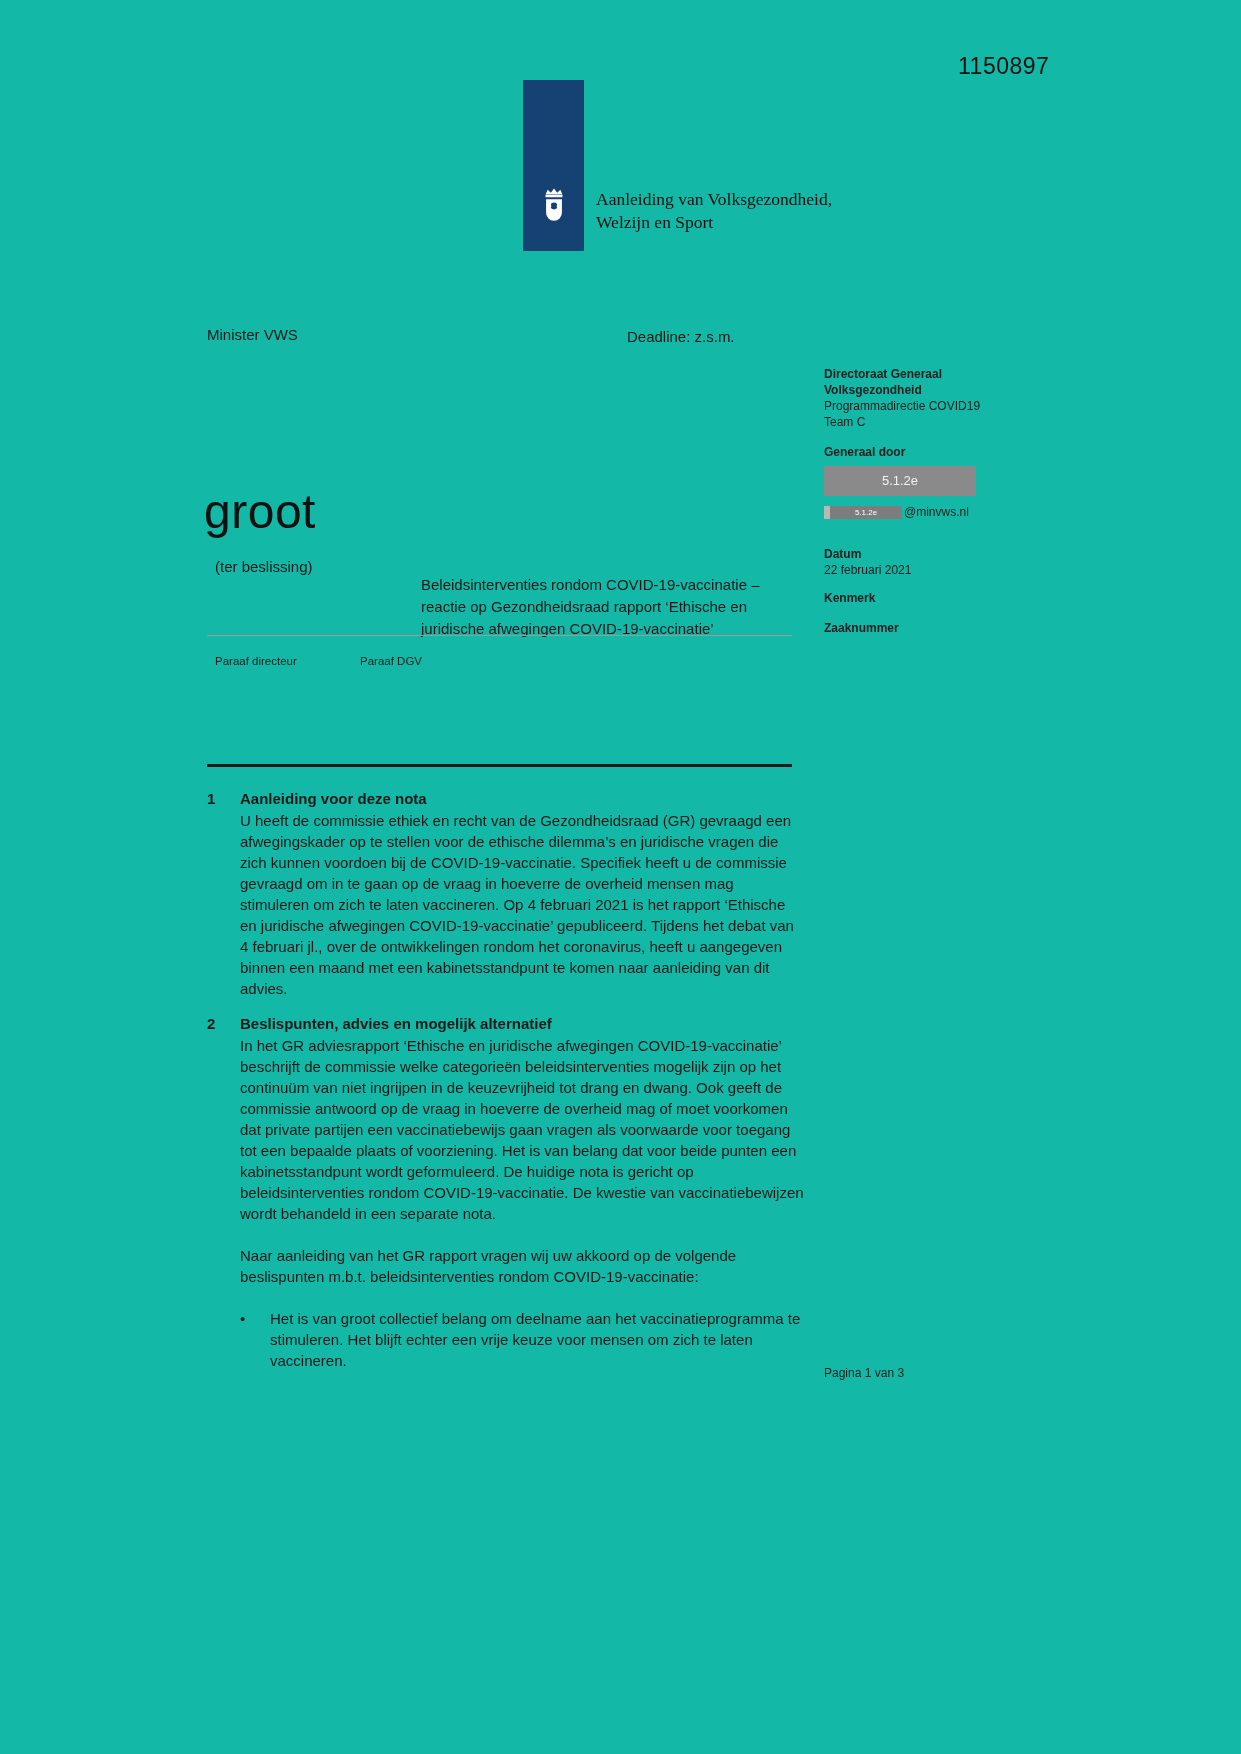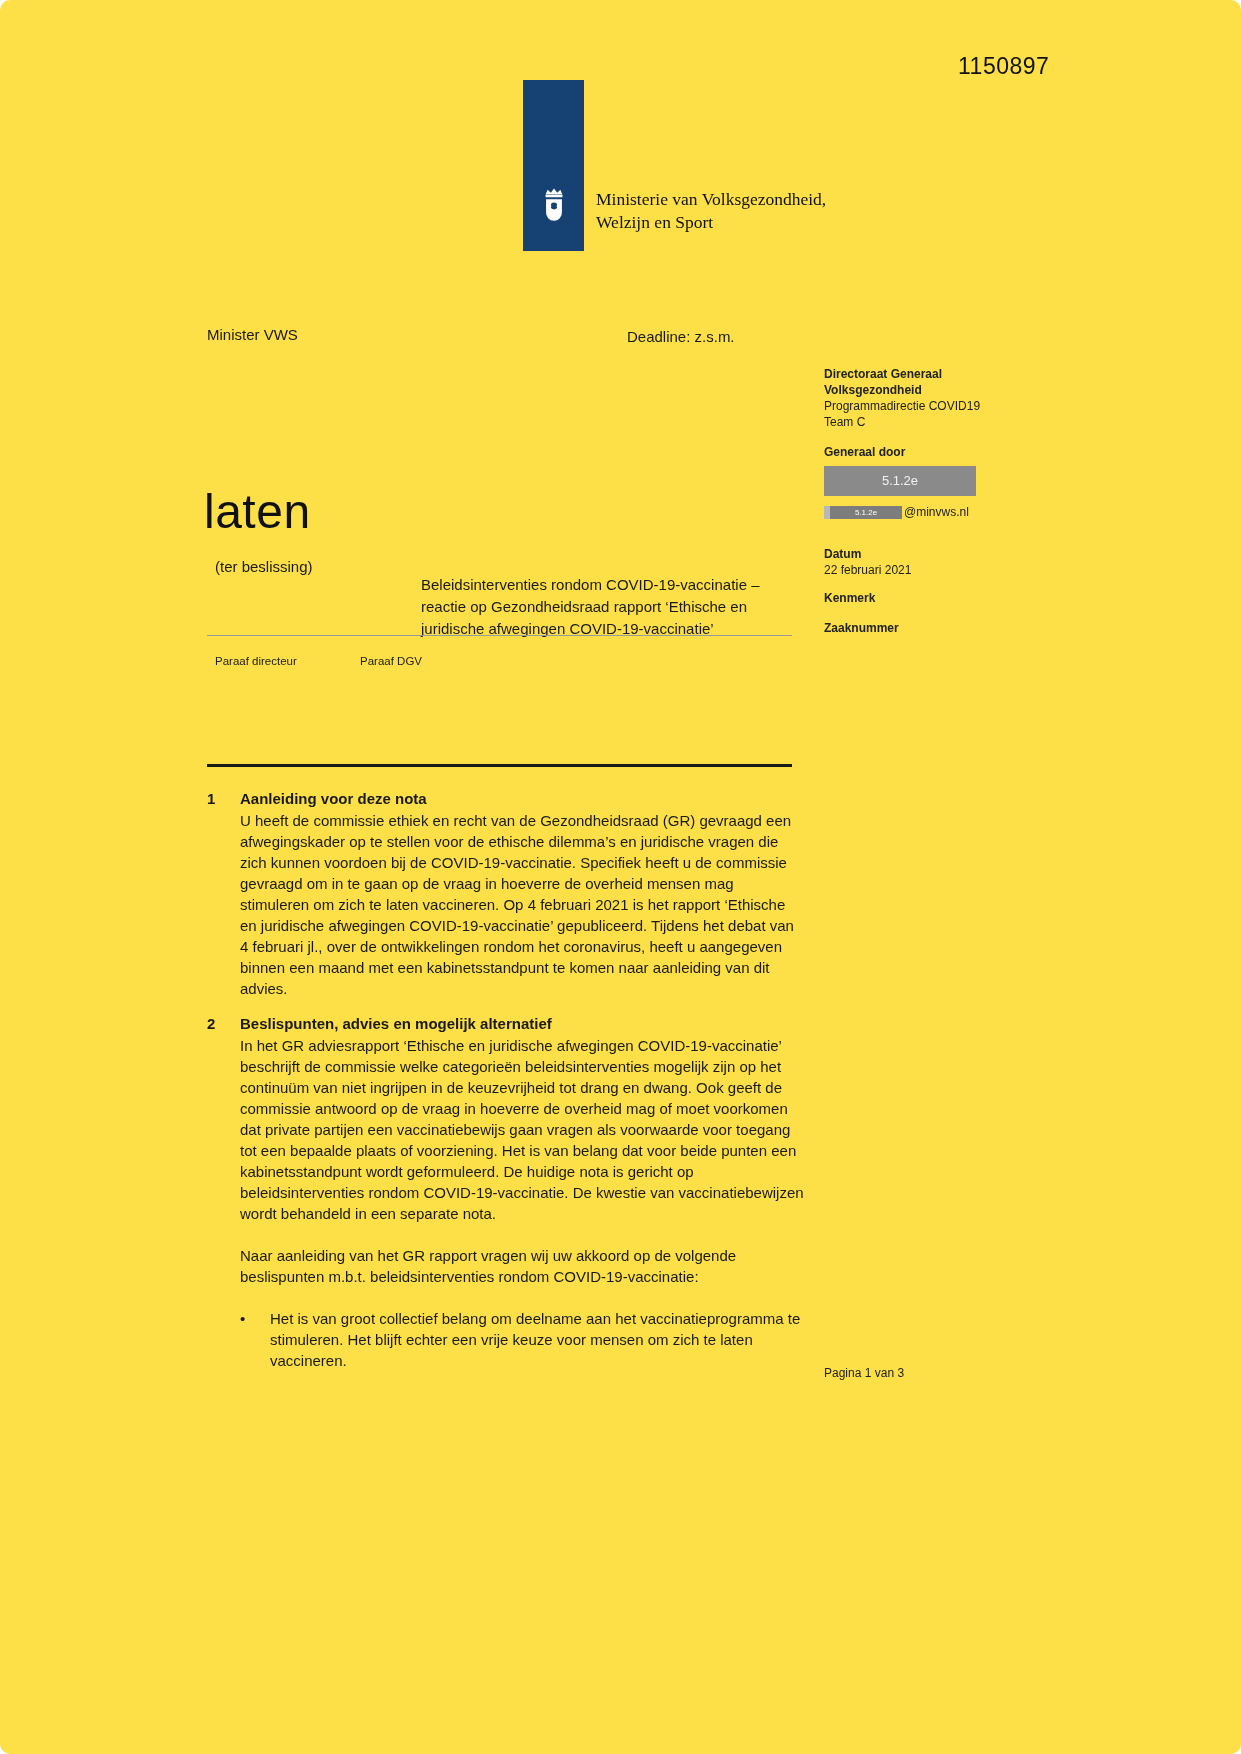--- a/index.html
+++ b/index.html
@@ -1,24 +1,23 @@
 <!DOCTYPE html>
 <html><head>
 <meta charset="utf-8">
 <style>
   html,body{margin:0;padding:0;background:#ffffff;}
   .page{
     position:relative;
     width:1241px;
     height:1754px;
-    background:#fde047;
+    background:#14b8a6;
     font-family:"Liberation Sans", sans-serif;
     color:#1a1a1a;
     overflow:hidden;
-    border-radius:10px;
   }
   .doc-number{
     position:absolute; left:958px; top:53px;
     font-size:23px; letter-spacing:0.5px; color:#111;
   }
   
   .logo-bar{
     position:absolute; left:523px; top:80px;
     width:61px; height:171px;
     background:#154273;
@@ -101,21 +100,21 @@
       <svg viewBox="0 0 24 36" width="26" height="38" aria-hidden="true">
         <path d="M4 7 L6 2.5 L9 5.5 L12 1.5 L15 5.5 L18 2.5 L20 7 Z" fill="#ffffff"></path>
         <rect x="4" y="7.5" width="16" height="2.2" fill="#ffffff"></rect>
         <path d="M4.5 11.5 h15 v12.5 a7.5 7.5 0 0 1 -7.5 8 a7.5 7.5 0 0 1 -7.5 -8 Z" fill="#ffffff"></path>
         <path d="M9 16 q3 -2.5 6 0 q-1 2 0 4 q-3 2.5 -6 0 q1 -2 0 -4 Z" fill="#154273"></path>
       </svg>
     </span>
   </div>
 
   <div class="ministry-name">
-    <div>Ministerie van Volksgezondheid,</div>
+    <div>Aanleiding van Volksgezondheid,</div>
     <div>Welzijn en Sport</div>
   </div>
 
   <div class="minister">Minister VWS</div>
   <div class="deadline">Deadline: z.s.m.</div>
 
   <div class="meta">
     <div class="meta-block">
       <div class="b">Directoraat Generaal</div>
       <div class="b">Volksgezondheid</div>
@@ -129,21 +128,21 @@
       <span>@minvws.nl</span>
     </div>
     <div class="datum">
       <div class="b">Datum</div>
       <div>22 februari 2021</div>
     </div>
     <div class="kenmerk b">Kenmerk</div>
     <div class="zaaknummer b">Zaaknummer</div>
   </div>
 
-  <div class="nota-title">laten</div>
+  <div class="nota-title">groot</div>
   <div class="ter-beslissing">(ter beslissing)</div>
   <div class="subject">Beleidsinterventies rondom COVID-19-vaccinatie – reactie op Gezondheidsraad rapport ‘Ethische en juridische afwegingen COVID-19-vaccinatie’</div>
 
   <div class="rule-thin"></div>
   <div class="paraaf-dir">Paraaf directeur</div>
   <div class="paraaf-dgv">Paraaf DGV</div>
   <div class="rule-thick"></div>
 
   <div class="content">
 

